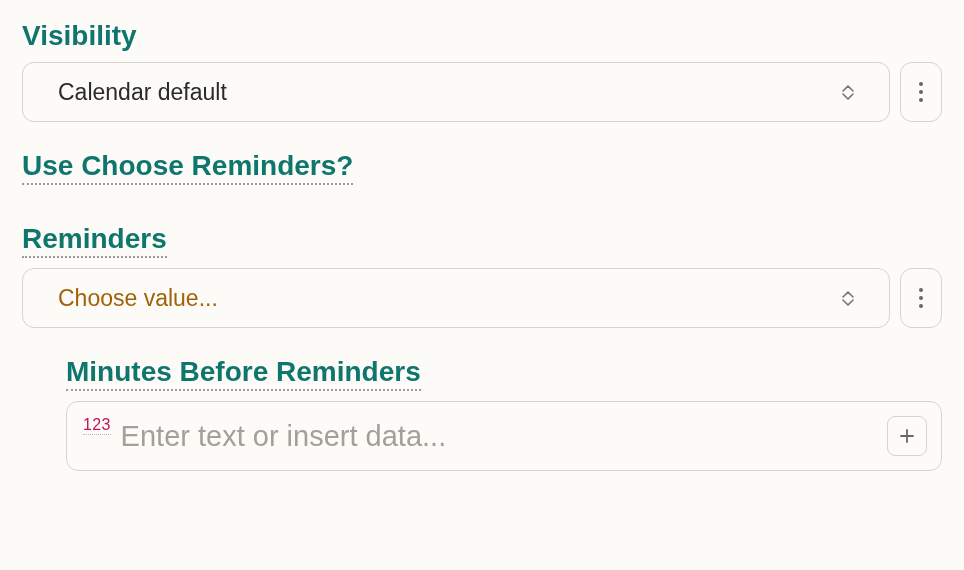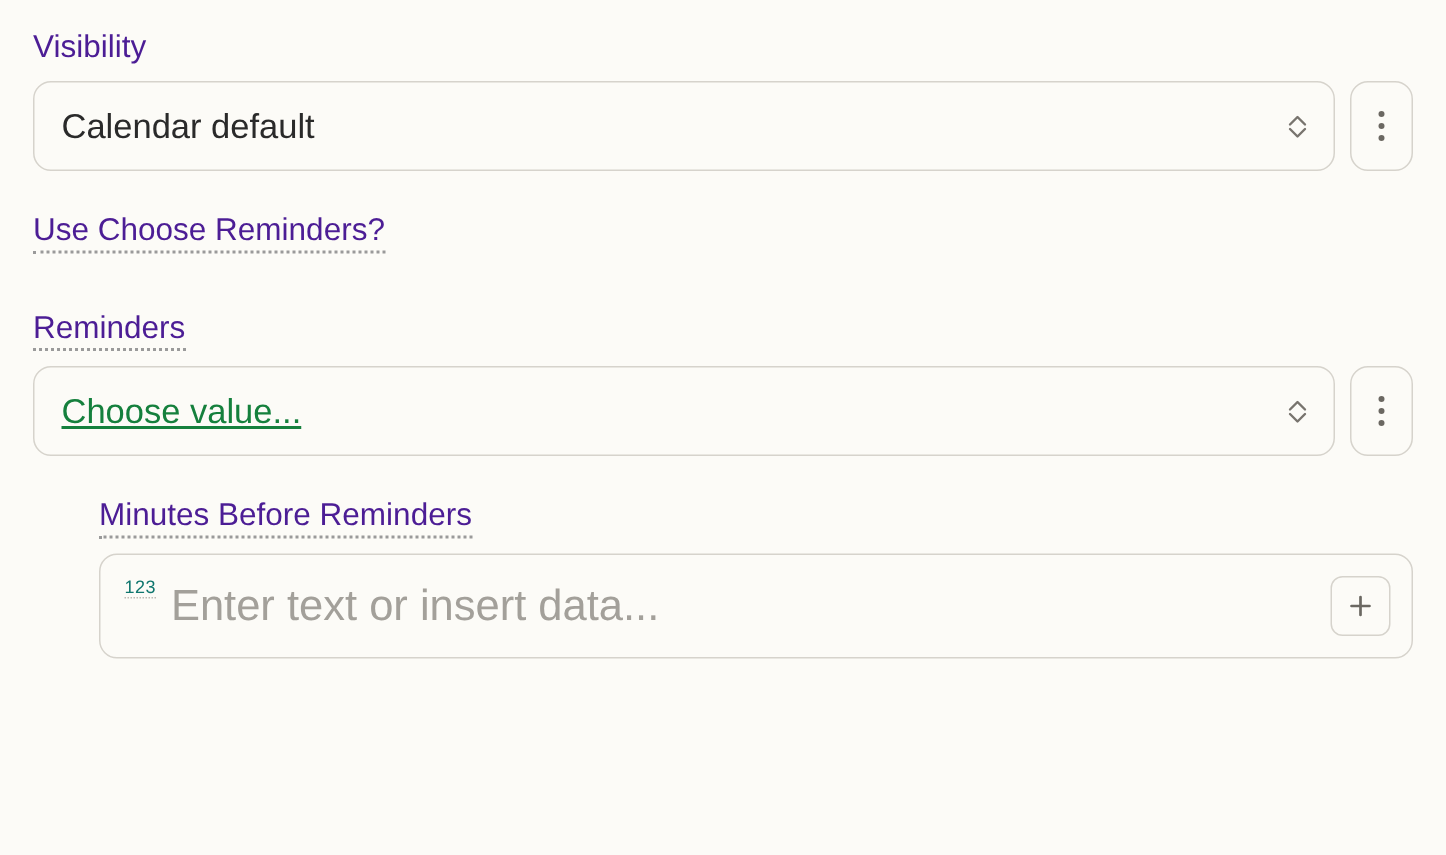--- a/index.html
+++ b/index.html
@@ -11,52 +11,51 @@
       width: 964px;
     }
     .field-group {
       margin-bottom: 28px;
     }
     .field-group:last-child {
       margin-bottom: 0;
       margin-left: 44px;
     }
     .label {
-      font-size: 21px;
-      font-weight: 400;
-      color: #4c1d95;
+      font-size: 28px;
+      font-weight: 700;
+      color: #0f766e;
       display: inline-block;
       margin-bottom: 10px;
     }
     .label.dotted {
       border-bottom: 2px dotted #9a9a9a;
       padding-bottom: 1px;
     }
     .field-row {
       display: flex;
       gap: 10px;
       align-items: stretch;
     }
     .select-box {
       flex: 1;
       height: 60px;
       border: 1px solid #d6d3cc;
       border-radius: 12px;
       background: #fcfbf7;
       display: flex;
       align-items: center;
-      padding: 0 18px;
+      padding: 0 35px;
       font-size: 23px;
       color: #2a2a2a;
       cursor: pointer;
       position: relative;
     }
     .select-box.placeholder {
-      color: #15803d;
-      text-decoration: underline;
+      color: #a16207;
     }
     .select-content {
       flex: 1;
     }
     .chevrons {
       display: flex;
       flex-direction: column;
       align-items: center;
       justify-content: center;
       gap: 1px;
@@ -94,22 +93,22 @@
       height: 70px;
       border: 1px solid #d6d3cc;
       border-radius: 12px;
       background: #fcfbf7;
       display: flex;
       align-items: center;
       padding: 0 14px 0 16px;
       gap: 10px;
     }
     .type-badge {
-      font-size: 12px;
-      color: #0f766e;
+      font-size: 16px;
+      color: #be185d;
       border-bottom: 1px dotted #bdbab3;
       padding-bottom: 0px;
       align-self: flex-start;
       margin-top: 14px;
       font-weight: 500;
       letter-spacing: 0.3px;
     }
     .text-placeholder {
       flex: 1;
       font-size: 29px;

